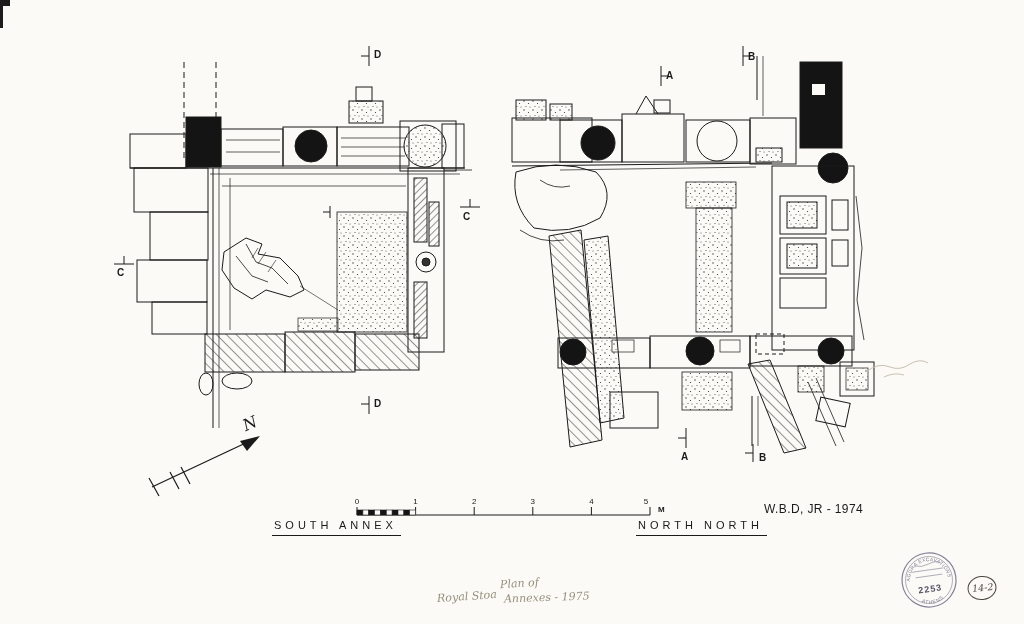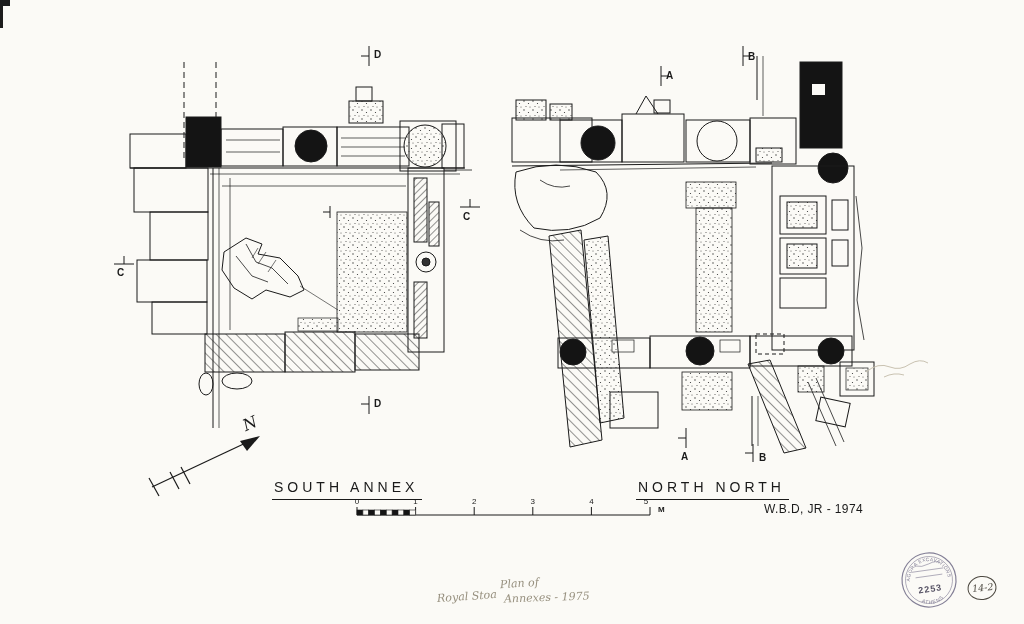--- a/index.html
+++ b/index.html
@@ -1,21 +1,21 @@
 <!DOCTYPE html>
 <html><head>
 <meta charset="utf-8">
 <style>
   * { margin:0; padding:0; box-sizing:border-box; }
   html,body { width:1024px; height:624px; }
   body { background:#d9d9d4; font-family:"Liberation Sans", sans-serif; }
   .sheet { position:relative; width:1024px; height:624px; background:#fbfaf6; overflow:hidden; }
   .svgwrap { position:absolute; left:0; top:0; width:1024px; height:624px; }
   .label { position:absolute; color:#1a1a1a; white-space:nowrap; }
-  .annex-title { font-size:14px; letter-spacing:4px; border-bottom:1.3px solid #1a1a1a; padding:0 4px 4px 2px; }
+  .annex-title { font-size:11px; letter-spacing:4px; border-bottom:1.3px solid #1a1a1a; padding:0 4px 4px 2px;margin-top:40px; }
   .marker { font-size:10px; font-weight:bold; }
   .st { position:absolute; font-size:8px; color:#1a1a1a; transform:translateX(-50%); }
   .unit { font-size:8px; font-weight:bold; }
   .credit { font-size:12px; letter-spacing:0.4px; }
   .hand { font-family:"DejaVu Serif", serif; font-style:italic; color:#97907f; font-size:11px; }
   .tag { font-family:"DejaVu Serif", serif; font-style:italic; color:#4c4840; font-size:9.5px; transform:rotate(-6deg); }
   .north-n { font-family:"DejaVu Serif", serif; font-style:italic; font-size:16px; color:#1a1a1a; transform:rotate(-24deg); }
   .artifact { position:absolute; background:#1c1c1c; }
 </style>
 </head>

